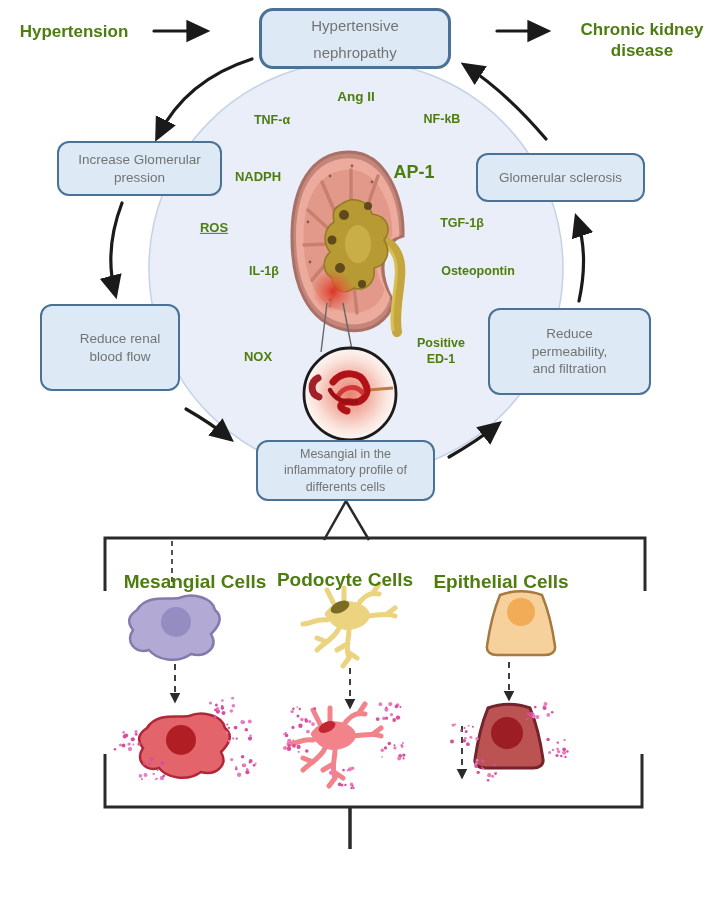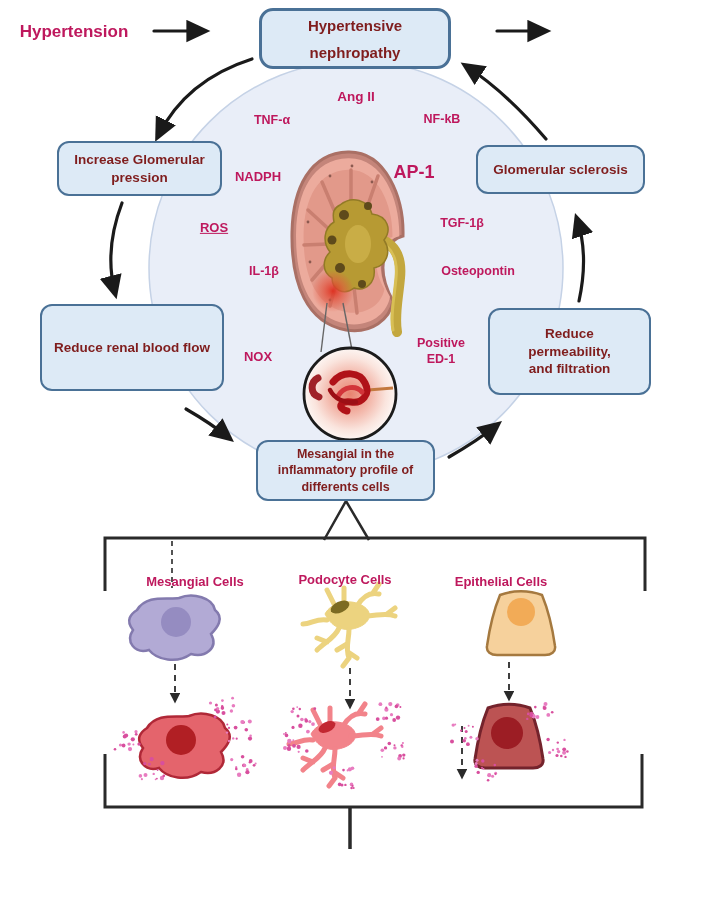--- a/index.html
+++ b/index.html
@@ -3,35 +3,35 @@
 <meta charset="utf-8">
 <style>
   html,body{margin:0;padding:0;background:#fff;}
   #canvas{
     position:relative;width:720px;height:908px;background:#ffffff;
     font-family:"Liberation Sans","DejaVu Sans",sans-serif;overflow:hidden;
   }
   #gfx{position:absolute;left:0;top:0;}
   .lbl{
     position:absolute;transform:translate(-50%,-50%);
-    font-weight:bold;color:#be185d;text-align:center;white-space:nowrap;
+    font-weight:bold;color:#4d7c0f;text-align:center;white-space:nowrap;
     font-size:12.5px;line-height:1.25;
   }
   .lbl.big{font-size:17px;}
   .lbl.wrap{white-space:normal;}
   .cbox{
     position:absolute;box-sizing:border-box;
     background:#ddeaf6;border:2.5px solid #4a7196;border-radius:12px;
     display:flex;align-items:center;justify-content:center;text-align:center;
-    font-weight:bold;color:#7f1d1d;font-size:13.5px;line-height:1.3;
+    font-weight:normal;color:#737373;font-size:13.5px;line-height:1.3;
     padding:2px 8px;
   }
   .cbox.title{border-width:3px;border-radius:14px;font-size:15px;line-height:1.8;}
   .cbox.small{font-size:12.5px;line-height:1.3;}
-  .celllbl{font-size:13px;}
+  .celllbl{font-size:19px;}
   .footer{font-size:20px;line-height:1.4;}
 </style>
 </head>
 <body>
 
 <div id="canvas">
 
 <svg id="gfx" width="720" height="908" viewBox="0 0 720 908">
   <defs>
     <marker id="ah" markerWidth="8" markerHeight="8" refX="5.5" refY="3.5" orient="auto">
@@ -360,24 +360,25 @@
   <g stroke="#2a2a2a" fill="none">
     <path d="M 105,754 L 105,807 L 642,807 L 642,754" stroke-width="3"></path>
     <line x1="350" y1="807" x2="350" y2="849" stroke-width="3.5"></line>
   </g>
 </svg>
 
 <div class="lbl big" style="left:74px;top:32px;">Hypertension</div>
 
 <div class="cbox title" style="left:259px;top:8px;width:192px;height:61px;">Hypertensive nephropathy</div>
 
+<div class="lbl big wrap" style="left:642px;top:40px;width:152px;">Chronic kidney disease</div>
 
 <div class="cbox" style="left:57px;top:141px;width:165px;height:55px;">Increase Glomerular pression</div>
-<div class="cbox" style="left:476px;top:145px;width:169px;height:49px;">Glomerular sclerosis</div>
-<div class="cbox" style="left:40px;top:304px;width:184px;height:87px;">Reduce renal blood flow</div>
+<div class="cbox" style="left:476px;top:153px;width:169px;height:49px;">Glomerular sclerosis</div>
+<div class="cbox" style="left:40px;top:304px;width:140px;height:87px;padding-left:28px;">Reduce renal blood flow</div>
 <div class="cbox" style="left:488px;top:308px;width:163px;height:87px;padding:2px 34px;">Reduce permeability, and filtration</div>
 <div class="cbox small" style="left:256px;top:440px;width:179px;height:61px;">Mesangial in the inflammatory profile of differents cells</div>
 
 <div class="lbl" style="left:356px;top:97px;font-size:13.5px;">Ang II</div>
 <div class="lbl" style="left:272px;top:121px;">TNF-α</div>
 <div class="lbl" style="left:429px;top:120px;padding-left:26px;">NF-kB</div>
 <div class="lbl" style="left:258px;top:177px;font-size:13px;">NADPH</div>
 <div class="lbl" style="left:414px;top:172px;font-size:18px;">AP-1</div>
 <div class="lbl" style="left:214px;top:228px;font-size:13px;text-decoration:underline;">ROS</div>
 <div class="lbl" style="left:462px;top:224px;">TGF-1β</div>

